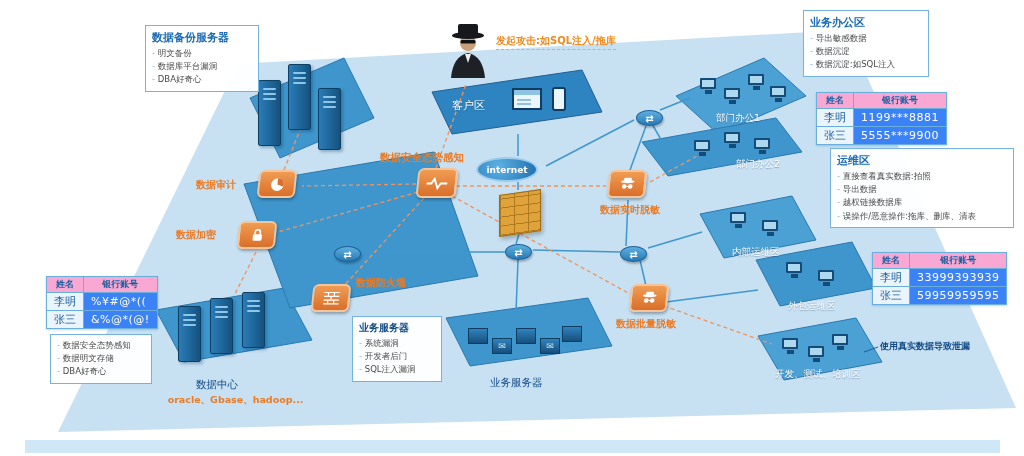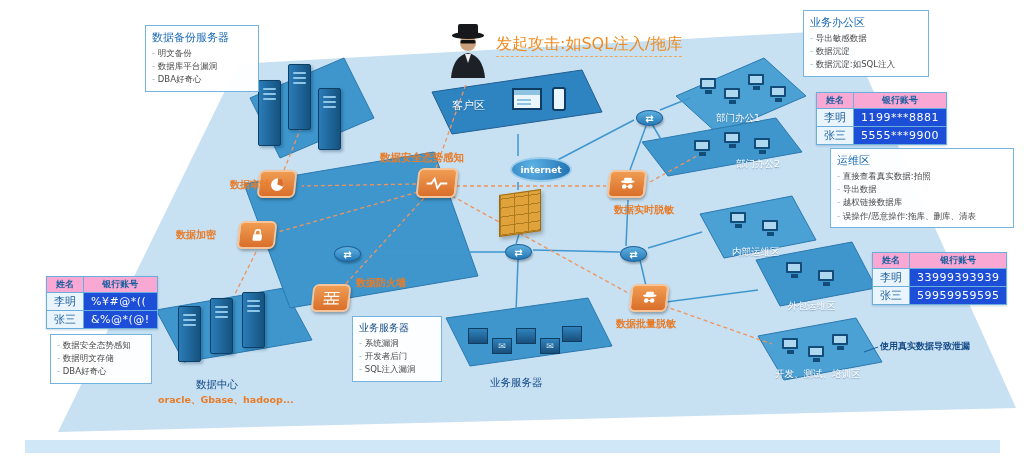--- a/index.html
+++ b/index.html
@@ -2,35 +2,35 @@
 <html><head>
 <meta charset="utf-8">
 <style>
   *{margin:0;padding:0;box-sizing:border-box;}
   html,body{background:#fff;}
   body{font-family:"DejaVu Sans",sans-serif;}
   #stage{position:relative;width:1024px;height:456px;overflow:hidden;background:#fff;}
   #bg{position:absolute;left:0;top:0;}
   
   .infobox{position:absolute;background:rgba(255,255,255,.96);border:1px solid #74b2e0;padding:4px 6px;z-index:6;}
-  .infobox .title{color:#1a6ab5;font-weight:normal;font-size:11px;margin-bottom:2px;white-space:nowrap;}
+  .infobox .title{color:#1a6ab5;font-weight:bold;font-size:11px;margin-bottom:2px;white-space:nowrap;}
   .infobox .title.small{font-size:10px;color:#134a86;}
   .infobox .item{color:#4a4a4a;font-size:8.5px;line-height:1.55;white-space:nowrap;}
   .infobox .item::before{content:"- ";color:#8fb5d4;}
   
   .mini-table{position:absolute;border-collapse:collapse;background:#fff;z-index:6;box-shadow:0 1px 2px rgba(30,90,140,.25);}
   .mini-table th{background:#f9a8d4;color:#1a5f9e;border:1px solid #6aaedc;padding:1px 7px;font-weight:bold;font-size:9px;white-space:nowrap;}
   .mini-table td{border:1px solid #6aaedc;padding:1px 7px;font-size:11px;white-space:nowrap;}
   .mini-table td.name{background:#eaf4fc;color:#1a5f9e;}
-  .mini-table td.acct{background:#1d4ed8;color:#fff;letter-spacing:.5px;}
+  .mini-table td.acct{background:#3b82f6;color:#fff;letter-spacing:.5px;}
   
   .zone-label{position:absolute;color:#fff;font-size:9.5px;font-weight:normal;white-space:nowrap;text-shadow:0 1px 1px rgba(0,40,80,.35);z-index:5;}
   .zone-label.dark{color:#134a86;text-shadow:none;}
   .orange-label{position:absolute;color:#e87c28;font-size:10px;font-weight:bold;white-space:nowrap;z-index:5;}
-  .attack-label{position:absolute;color:#ef8b1f;font-size:16px;font-weight:normal;white-space:nowrap;z-index:6;border-bottom:1px dashed #f0a65c;padding-bottom:1px;}
+  .attack-label{position:absolute;color:#ef8b1f;font-size:10px;font-weight:bold;white-space:nowrap;z-index:6;border-bottom:1px dashed #f0a65c;padding-bottom:1px;}
   .note-label{position:absolute;color:#134a86;font-size:9px;font-weight:bold;white-space:nowrap;z-index:6;}
   
   .prod-icon{position:absolute;width:38px;height:28px;background:linear-gradient(#f09c52,#d96f2b);border:2px solid #f6c49a;border-radius:6px;display:flex;align-items:center;justify-content:center;box-shadow:1px 2px 3px rgba(0,0,0,.3);transform:skewX(-6deg);z-index:5;}
   .router{position:absolute;width:27px;height:16px;background:linear-gradient(#5fb0e0,#2679b5);border:1px solid #1b5f96;border-radius:50%;color:#fff;font-size:10px;font-weight:bold;display:flex;align-items:center;justify-content:center;box-shadow:1px 2px 2px rgba(0,0,0,.25);z-index:4;}
   .pc{position:absolute;width:16px;height:11px;background:#aed8f0;border:2px solid #144c79;border-radius:1px;z-index:4;}
   .pc::after{content:"";position:absolute;left:3px;top:10px;width:7px;height:4px;background:#144c79;}
   .tower{position:absolute;width:23px;background:linear-gradient(90deg,#2a7cb8,#15527f);border:1px solid #0f3f63;border-radius:2px;padding-top:4px;z-index:4;box-shadow:2px 2px 3px rgba(10,50,90,.3);}
   .tower i{display:block;height:2px;background:#8ec6e8;margin:3px 4px;border-radius:1px;}
   .cube{position:absolute;width:20px;height:16px;background:linear-gradient(#2f83bd,#174f7c);border:1px solid #113d60;color:#d8edfa;font-size:9px;display:flex;align-items:center;justify-content:center;z-index:4;}
   .internet{position:absolute;background:radial-gradient(circle at 35% 35%,#5cb1e4,#1f6fae);border:2px solid #9dcdec;border-radius:50%;color:#fff;font-size:9px;font-weight:bold;display:flex;align-items:center;justify-content:center;z-index:5;}
@@ -100,21 +100,21 @@
     <rect x="16.5" y="20" width="15" height="3.4" rx="1.5" fill="#111"></rect>
     <path d="M7,58 Q9,36 24,33 Q39,36 41,58 Z" fill="#1d2026"></path>
     <path d="M21,34 L24,43 L27,34 Z" fill="#eee"></path>
   </svg>
   <div class="attack-label" style="left:496px;top:34px">发起攻击:如SQL注入/拖库</div>
 
   <div class="browser" style="left:512px;top:88px"></div>
   <div class="phone" style="left:552px;top:87px"></div>
   <div class="zone-label" style="left:452px;top:98px;font-size:11px">客户区</div>
 
-  <div class="internet" style="left:510px;top:157px;width:62px;height:25px">internet</div>
+  <div class="internet" style="left:476px;top:157px;width:62px;height:25px">internet</div>
   <div class="firewall" style="left:499px;top:192px"></div>
 
   <div class="router" style="left:636px;top:110px">
       <span>⇄</span>
     </div>
   <div class="router" style="left:334px;top:246px">
       <span>⇄</span>
     </div>
   <div class="router" style="left:505px;top:244px">
       <span>⇄</span>
@@ -122,21 +122,21 @@
   <div class="router" style="left:620px;top:246px">
       <span>⇄</span>
     </div>
 
   <div class="prod-icon" style="left:258px;top:170px">
     <svg width="17" height="17" viewBox="0 0 20 20">
         <circle cx="10" cy="10" r="7.5" fill="#fff"></circle>
         <path d="M10,10 L10,2.5 A7.5,7.5 0 0 1 17,12.5 Z" fill="#d96f2b"></path>
       </svg>
   </div>
-  <div class="orange-label" style="left:212px;top:178px;width:58px;text-align:right">数据审计</div>
+  <div class="orange-label" style="left:196px;top:178px;width:58px;">数据审计</div>
 
   <div class="prod-icon" style="left:238px;top:221px">
     <svg width="15" height="16" viewBox="0 0 20 20">
         <rect x="4" y="9" width="12" height="8.5" rx="1.5" fill="#fff"></rect>
         <path d="M6.5,9 V6.5 a3.5,3.5 0 0 1 7,0 V9" fill="none" stroke="#fff" stroke-width="2"></path>
       </svg>
   </div>
   <div class="orange-label" style="left:176px;top:228px;width:58px;">数据加密</div>
 
   <div class="prod-icon" style="left:417px;top:168px;width:40px;height:30px">
@@ -157,21 +157,21 @@
 
   <div class="prod-icon" style="left:608px;top:170px">
     <svg width="17" height="14" viewBox="0 0 20 16">
         <rect x="5.5" y="0.5" width="9" height="4" rx="1" fill="#fff"></rect>
         <ellipse cx="10" cy="5.3" rx="8" ry="1.8" fill="#fff"></ellipse>
         <circle cx="6.5" cy="11" r="2.7" fill="#fff"></circle>
         <circle cx="13.5" cy="11" r="2.7" fill="#fff"></circle>
         <path d="M9,11 h2" stroke="#fff" stroke-width="1.3"></path>
       </svg>
   </div>
-  <div class="orange-label" style="left:614px;top:203px">数据实时脱敏</div>
+  <div class="orange-label" style="left:600px;top:203px">数据实时脱敏</div>
 
   <div class="prod-icon" style="left:630px;top:284px">
     <svg width="17" height="14" viewBox="0 0 20 16">
         <rect x="5.5" y="0.5" width="9" height="4" rx="1" fill="#fff"></rect>
         <ellipse cx="10" cy="5.3" rx="8" ry="1.8" fill="#fff"></ellipse>
         <circle cx="6.5" cy="11" r="2.7" fill="#fff"></circle>
         <circle cx="13.5" cy="11" r="2.7" fill="#fff"></circle>
         <path d="M9,11 h2" stroke="#fff" stroke-width="1.3"></path>
       </svg>
   </div>
@@ -234,21 +234,21 @@
     </div>
   <div class="cube" style="left:562px;top:326px"></div>
 
   <div class="zone-label" style="left:716px;top:112px">部门办公1</div>
   <div class="zone-label" style="left:736px;top:158px">部门办公2</div>
   <div class="zone-label" style="left:732px;top:246px">内部运维区</div>
   <div class="zone-label" style="left:788px;top:300px">外包运维区</div>
   <div class="zone-label" style="left:775px;top:368px">开发、测试、培训区</div>
   <div class="zone-label dark" style="left:490px;top:376px;font-size:10.5px">业务服务器</div>
   <div class="zone-label dark" style="left:196px;top:378px;font-size:10.5px">数据中心</div>
-  <div class="orange-label" style="left:158px;top:394px;width:155px;font-size:9.5px">oracle、Gbase、hadoop...</div>
+  <div class="orange-label" style="left:158px;top:394px;width:155px;text-align:center;font-size:9.5px">oracle、Gbase、hadoop...</div>
   <div class="note-label" style="left:880px;top:340px">使用真实数据导致泄漏</div>
 
   <div class="infobox" style="left:145px;top:25px;width:114px">
     <div class="title">数据备份服务器</div>
     <div class="item">明文备份</div>
     <div class="item">数据库平台漏洞</div>
     <div class="item">DBA好奇心</div>
   </div>
 
   <div class="infobox" style="left:803px;top:10px;width:126px">

